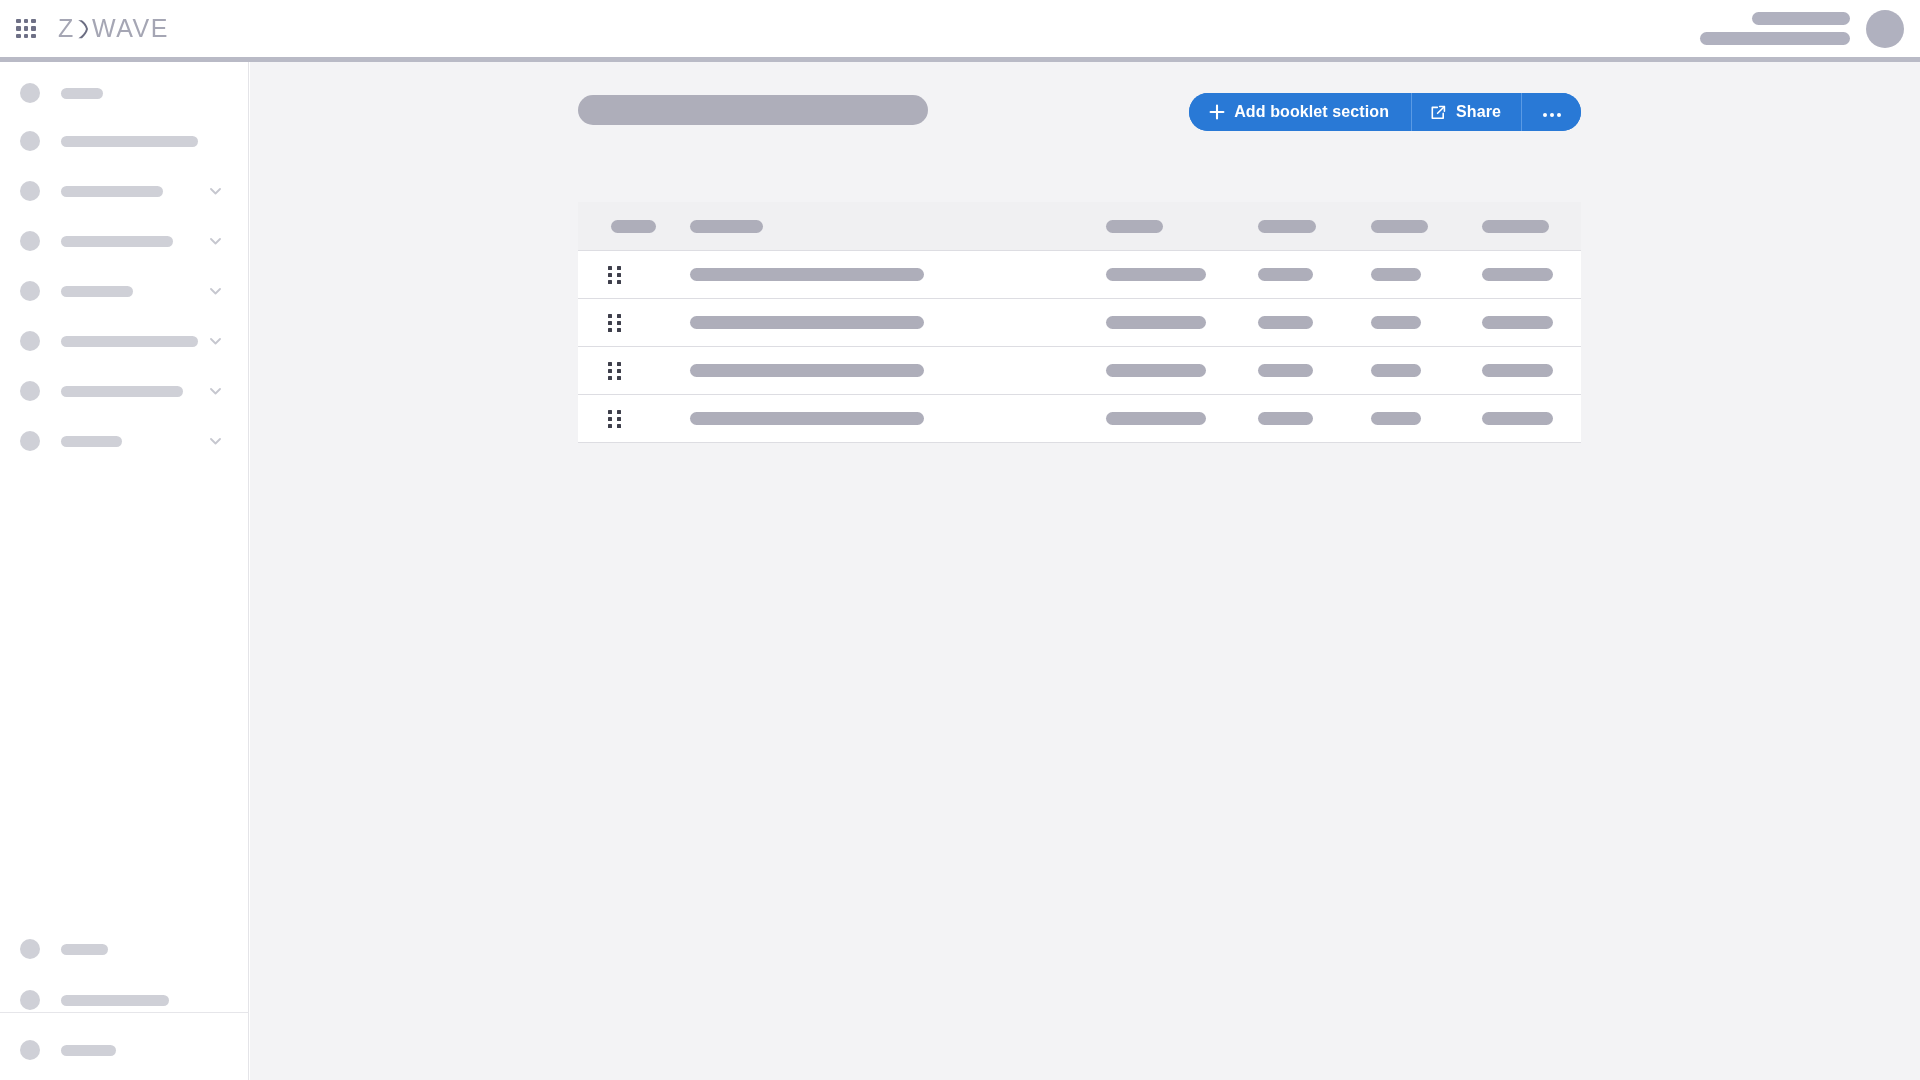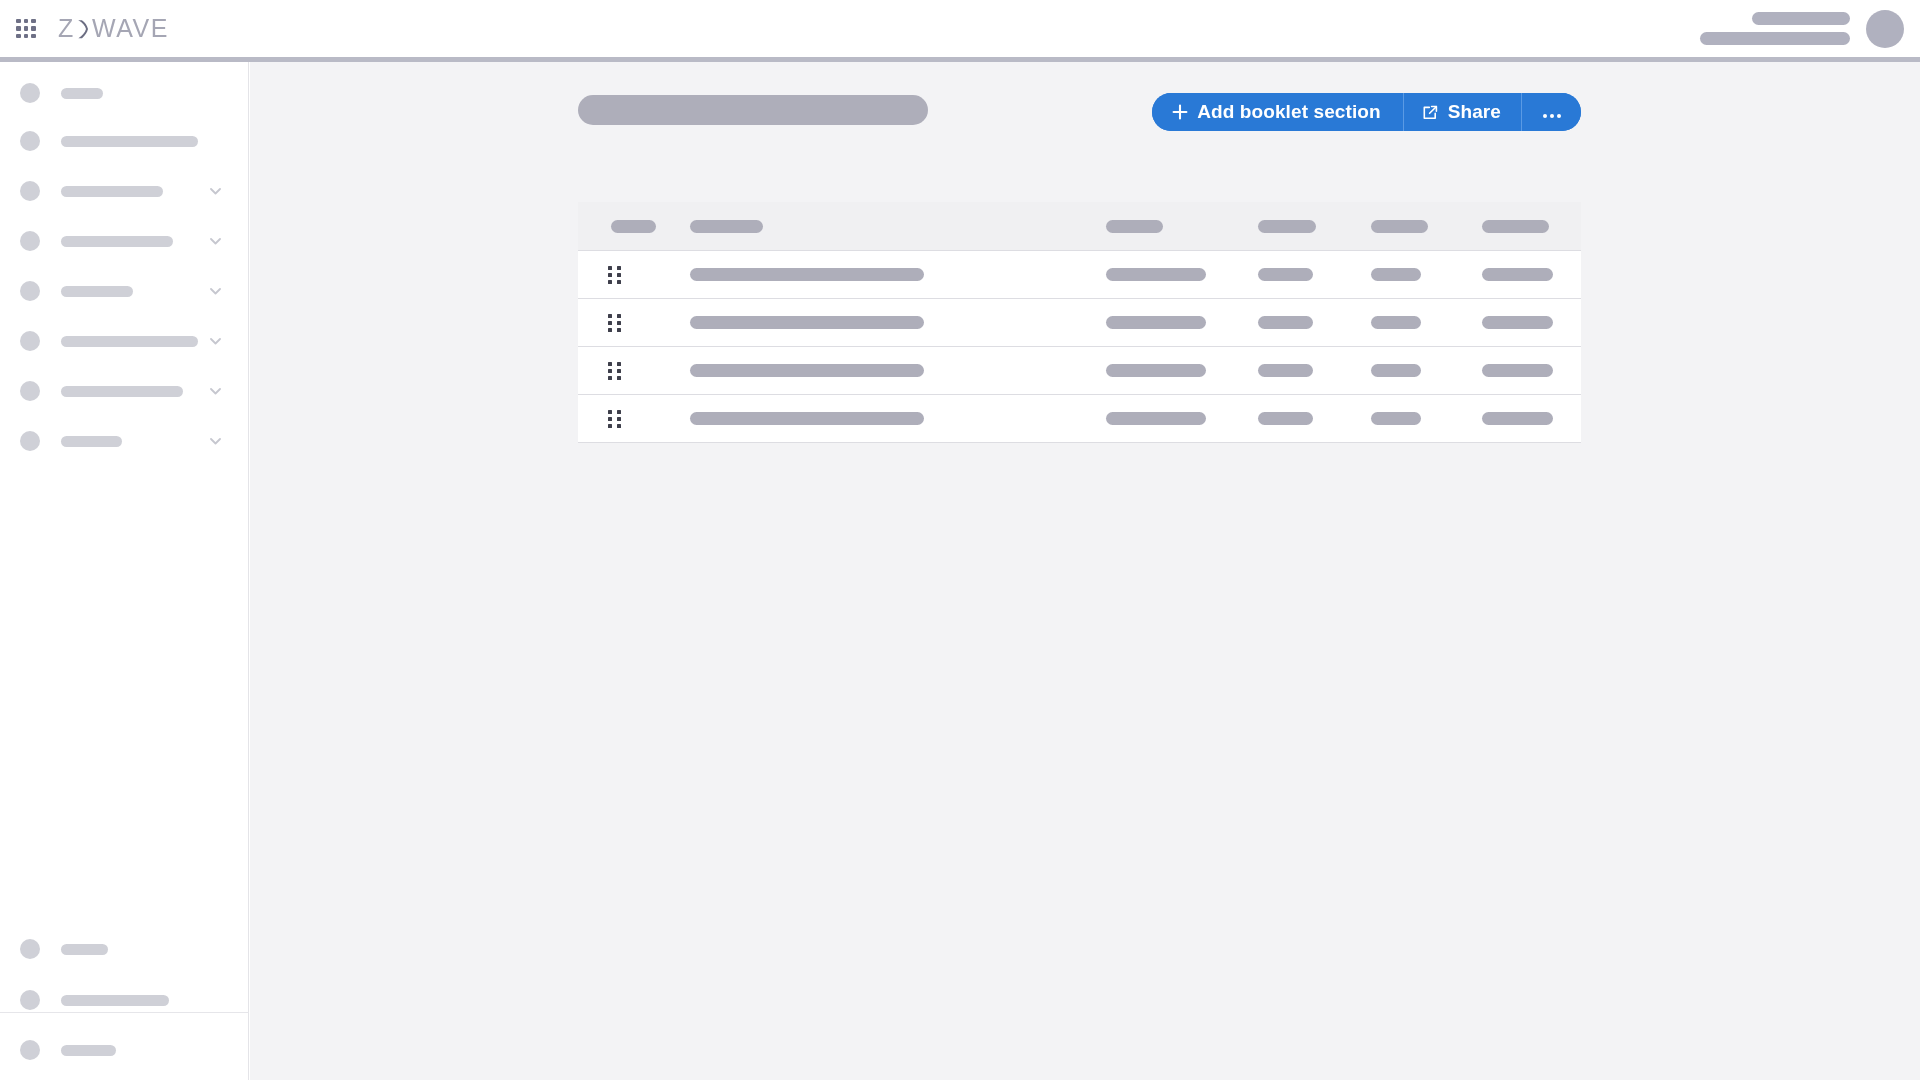--- a/index.html
+++ b/index.html
@@ -160,21 +160,21 @@
     background: #2979d6;
     border-radius: 999px;
     height: 38px;
     overflow: hidden;
   }
   .btn {
     display: flex;
     align-items: center;
     gap: 9px;
     color: #ffffff;
-    font-size: 19px;
+    font-size: 16px;
     font-weight: bold;
     letter-spacing: .1px;
     background: #2979d6;
     border: none;
     cursor: pointer;
     white-space: nowrap;
     font-family: "Liberation Sans", sans-serif;
   }
   .btn-add { padding: 0 22px 0 20px; }
   .btn-share { padding: 0 20px 0 18px; }

